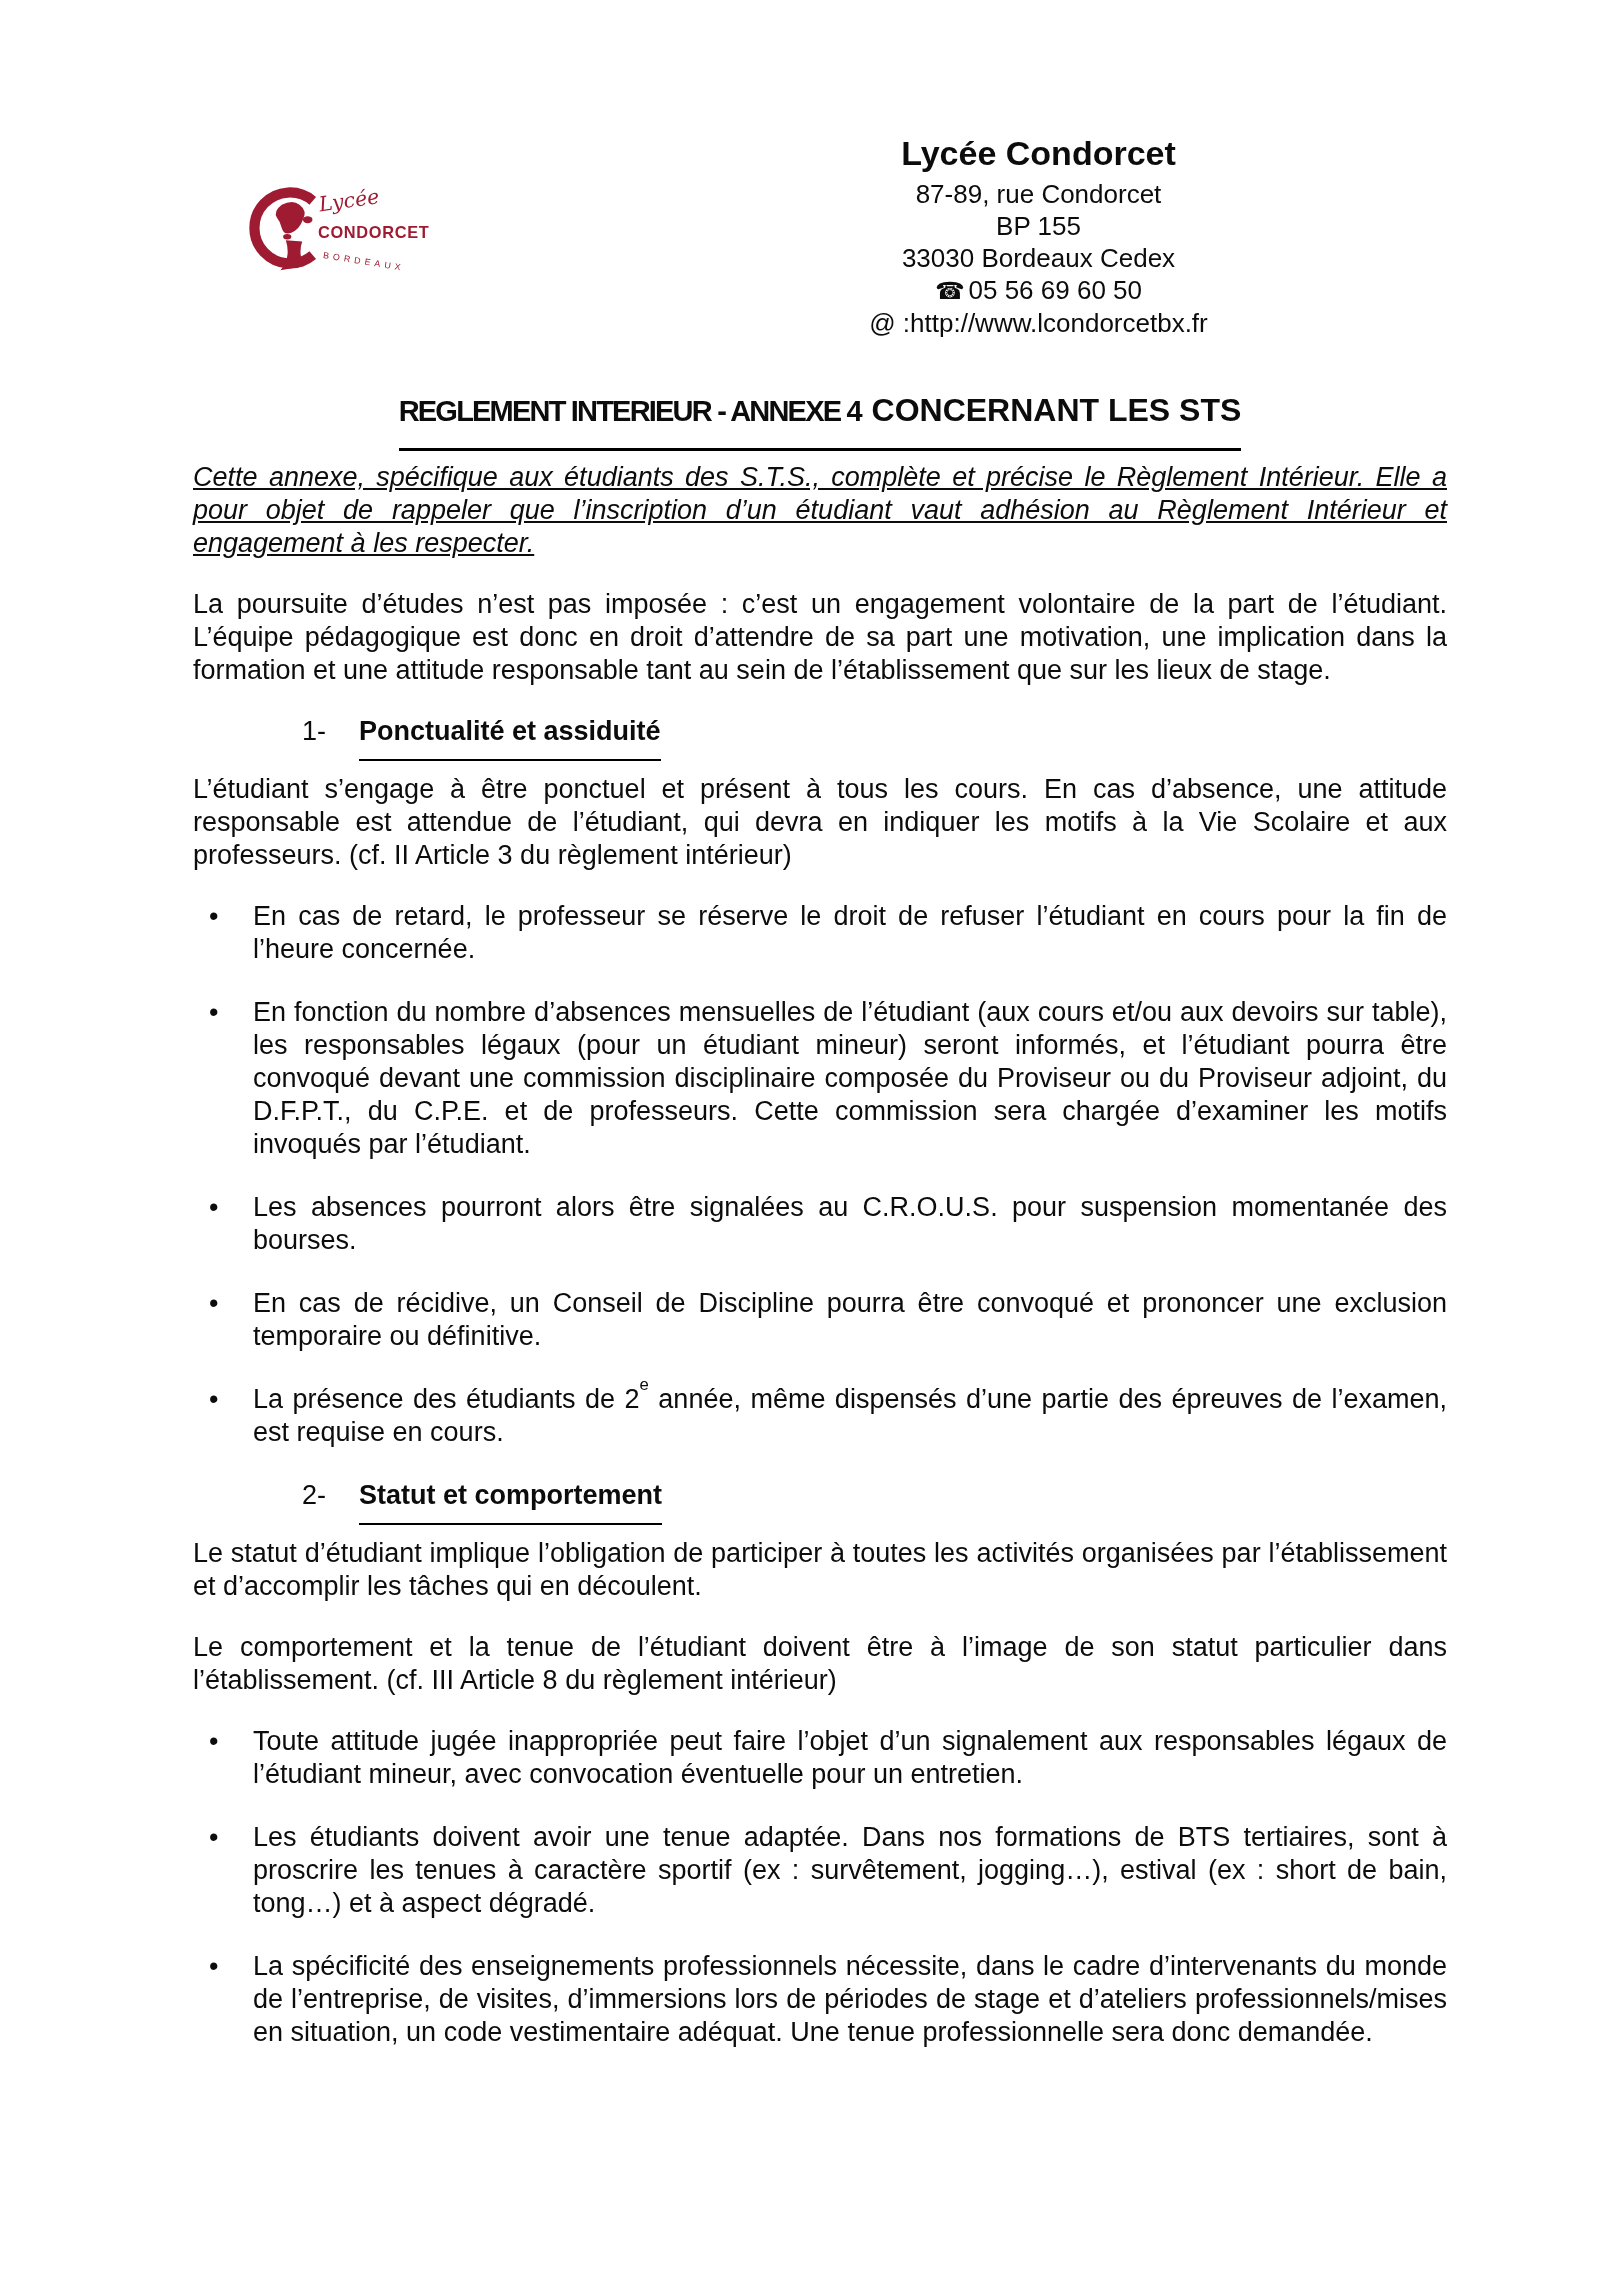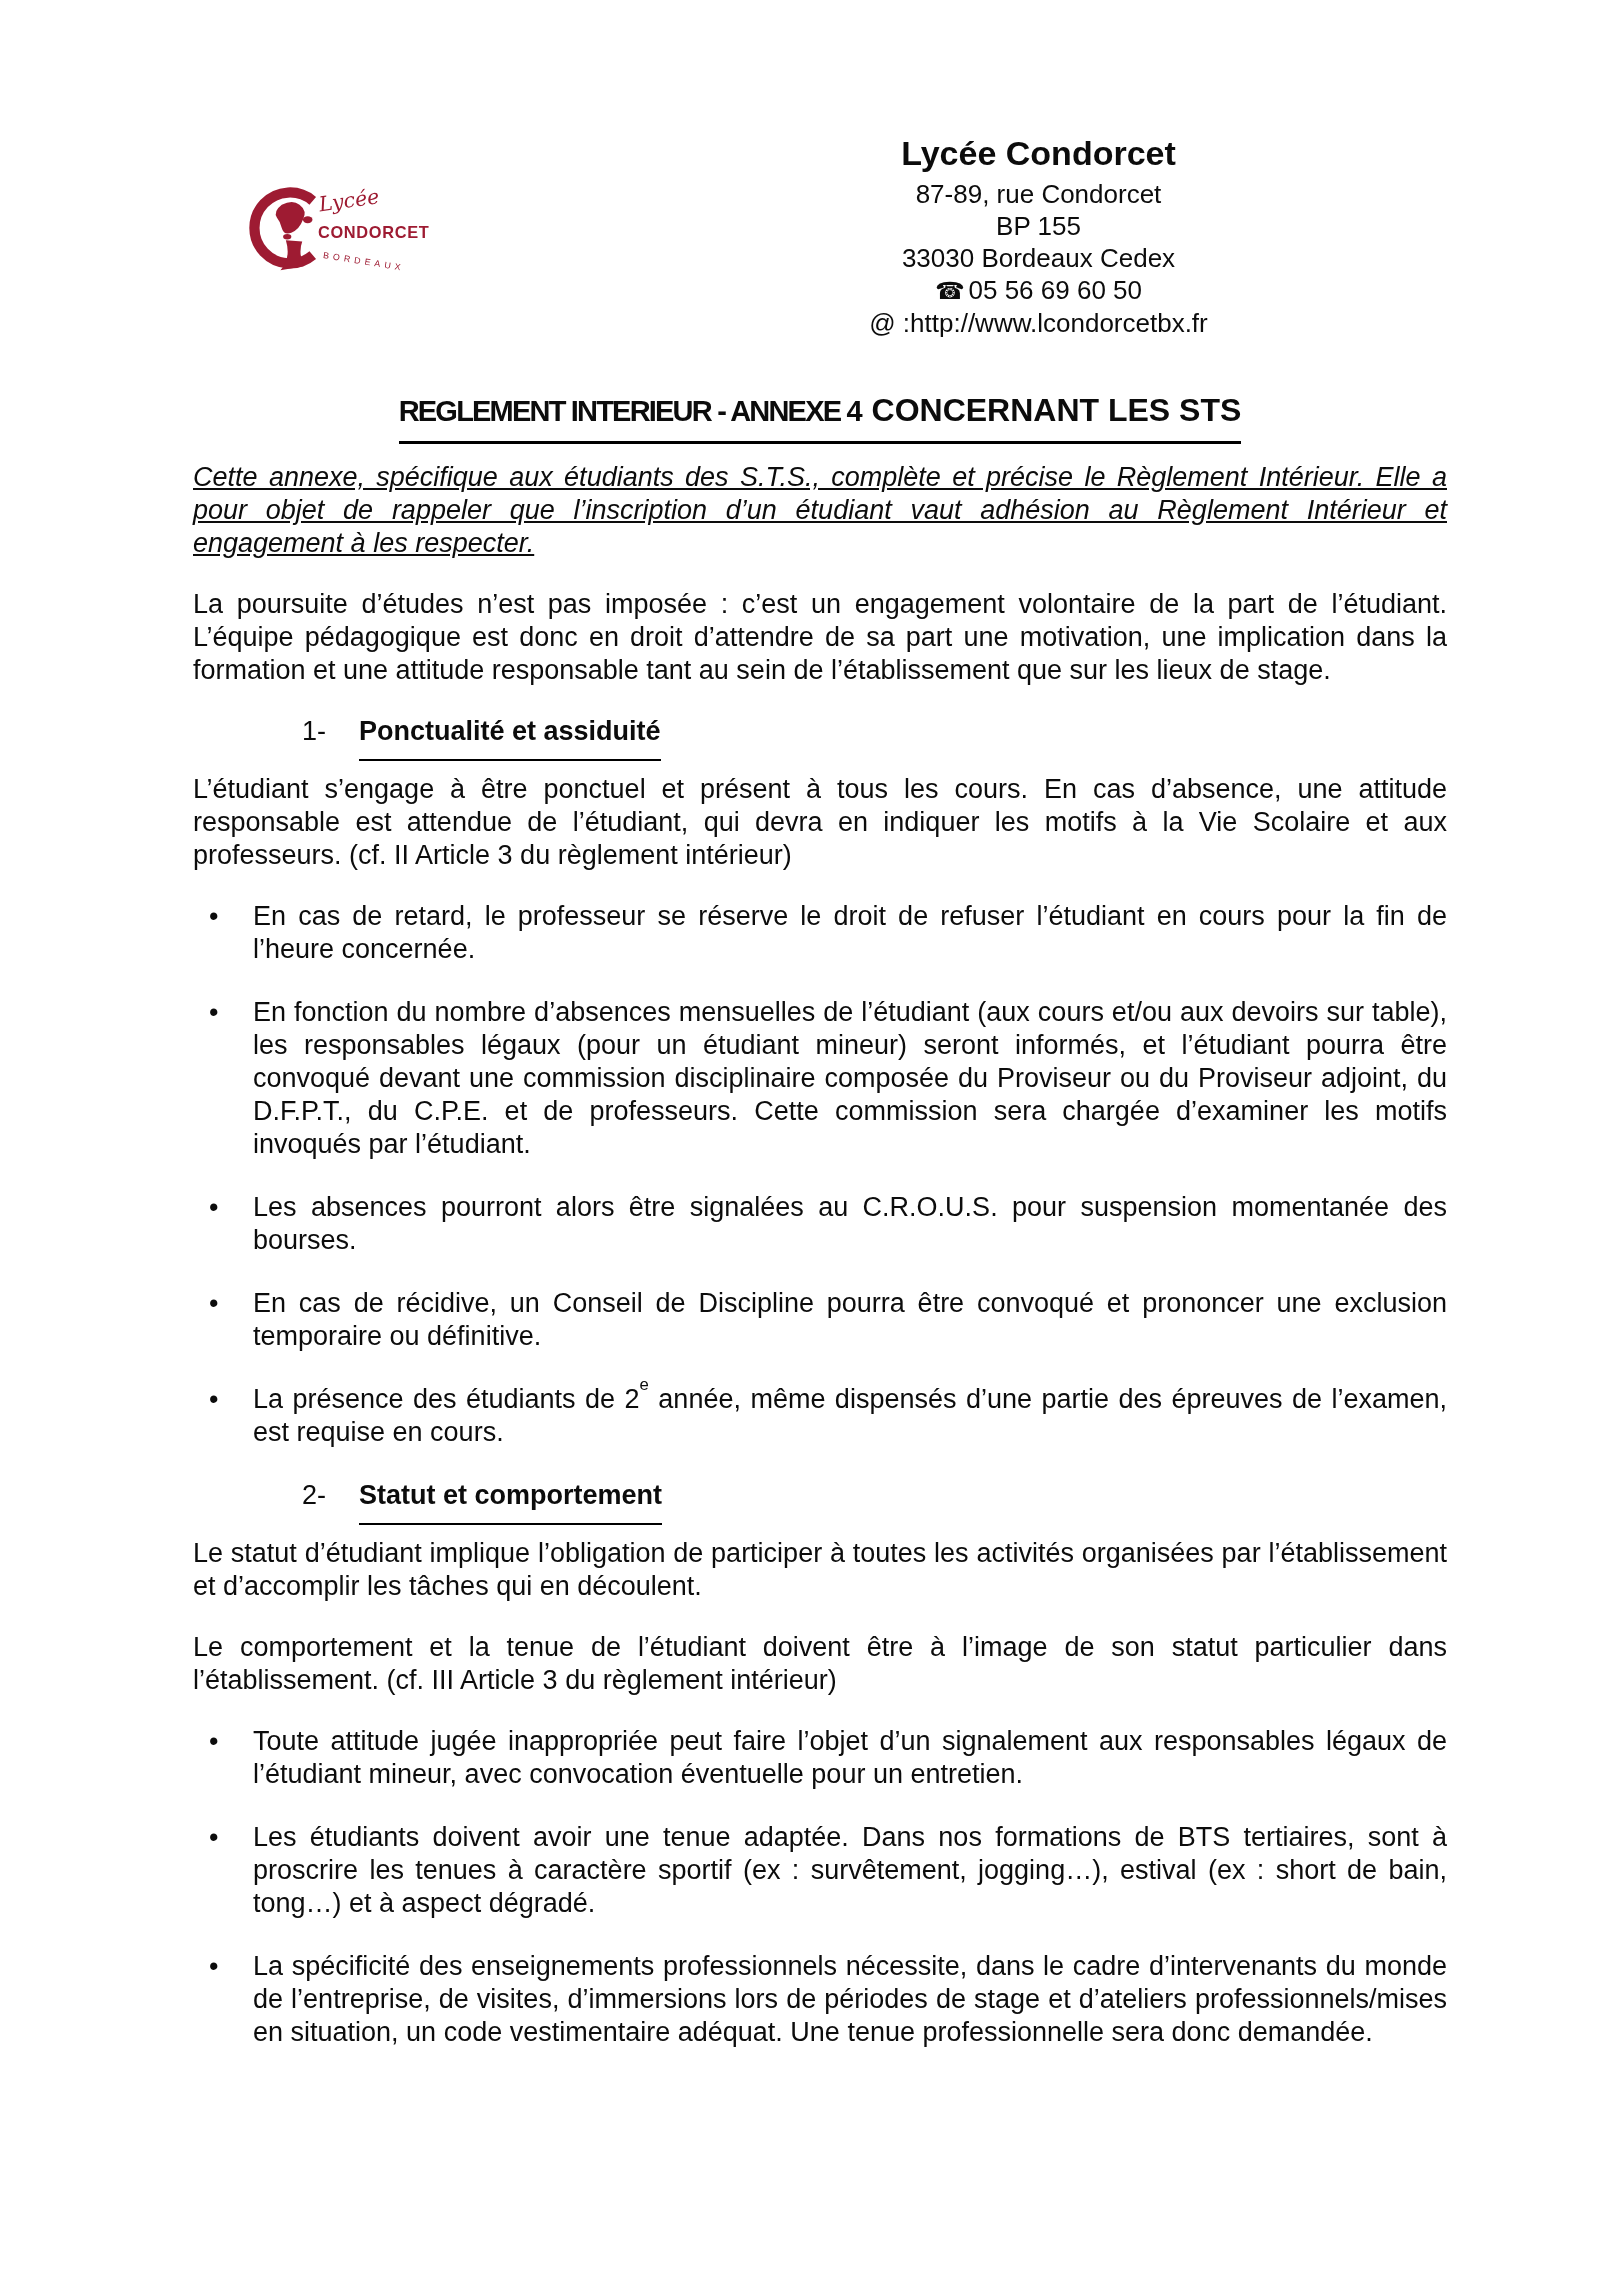--- a/index.html
+++ b/index.html
@@ -22,21 +22,21 @@
   }
   .school-name { font-size: 34px; font-weight: bold; margin-bottom: 5px; }
   .addr-line { font-size: 26px; line-height: 32px; }
   .phone-glyph { font-family: "DejaVu Sans", sans-serif; font-size: 24px; margin-right: 3.6px; }
   
   .content {
     position: absolute; left: 193px; top: 391px; width: 1254px;
     font-size: 27px; line-height: 33px;
   }
   .doc-title { text-align: center; margin-bottom: 29px; line-height: 39px; }
-  .title-underline { border-bottom: 3.6px solid #000; padding-bottom: 14px; white-space: nowrap; }
+  .title-underline { border-bottom: 3.6px solid #000; padding-bottom: 21px; white-space: nowrap; }
   .title-part1 { font-weight: bold; font-size: 29px; letter-spacing: -1.8px; }
   .title-part2 { font-weight: bold; font-size: 32px; margin-left: 10.7px; letter-spacing: 0; }
   .para { text-align: justify; margin-bottom: 28px; }
   .para.italic { font-style: italic; text-decoration: underline; }
   .section-heading { padding-left: 109px; margin: 5.4px 0 25px 0; font-size: 27px; }
   .sec-num { display: inline-block; min-width: 57px; }
   .sec-title { font-weight: bold; border-bottom: 2.7px solid #000; padding-bottom: 13px; }
   .bullets { margin-top: 9px; }
   .bullet { display: flex; margin-bottom: 30px; }
   .dot { width: 60px; padding-left: 16px; flex: 0 0 60px; font-size: 27px; }
@@ -113,21 +113,21 @@
         <span class="dot">•</span>
         <div class="btext"><span>La présence des étudiants de 2</span><sup>e</sup><span> année, même dispensés d’une partie des épreuves de l’examen, est requise en cours.</span></div>
       </div>
     </div>
 
     <div class="section-heading">
       <span class="sec-num">2-</span><span class="sec-title">Statut et comportement</span>
     </div>
 
     <p class="para">Le statut d’étudiant implique l’obligation de participer à toutes les activités organisées par l’établissement et d’accomplir les tâches qui en découlent.</p>
-    <p class="para">Le comportement et la tenue de l’étudiant doivent être à l’image de son statut particulier dans l’établissement. (cf. III Article 3 du règlement intérieur)</p>
+    <p class="para">Le comportement et la tenue de l’étudiant doivent être à l’image de son statut particulier dans l’établissement. (cf. III Article 8 du règlement intérieur)</p>
 
     <div class="bullets">
       <div class="bullet">
         <span class="dot">•</span>
         <div class="btext">Toute attitude jugée inappropriée peut faire l’objet d’un signalement aux responsables légaux de l’étudiant mineur, avec convocation éventuelle pour un entretien.</div>
       </div>
       <div class="bullet">
         <span class="dot">•</span>
         <div class="btext">Les étudiants doivent avoir une tenue adaptée. Dans nos formations de BTS tertiaires, sont à proscrire les tenues à caractère sportif (ex : survêtement, jogging…), estival (ex : short de bain, tong…) et à aspect dégradé.</div>
       </div>

